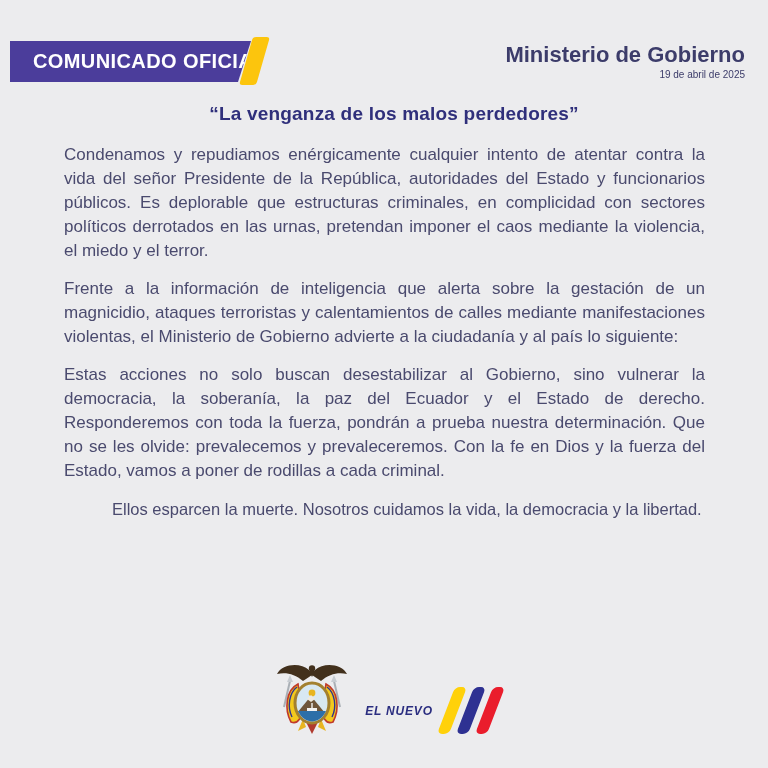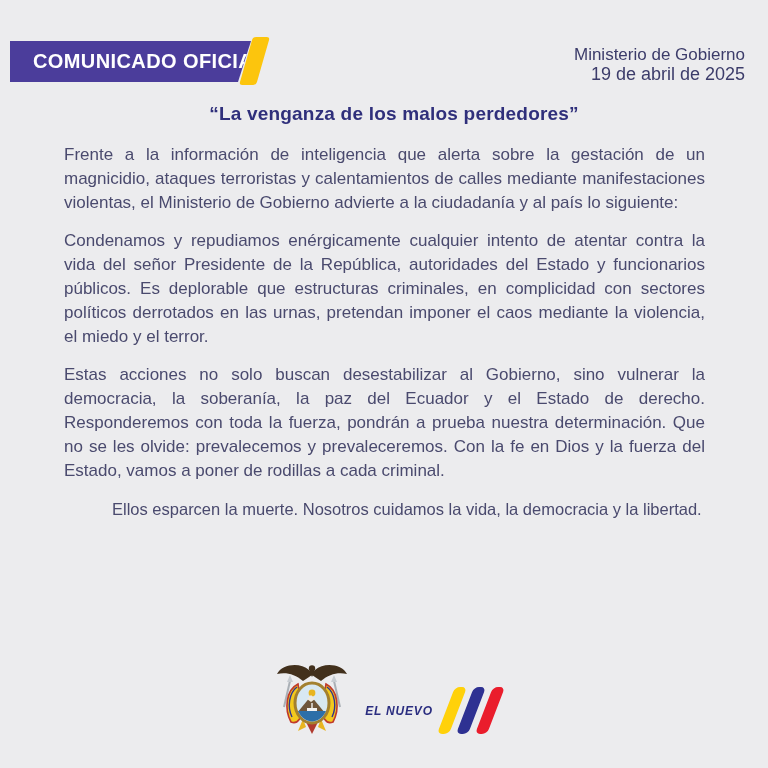--- a/index.html
+++ b/index.html
@@ -50,26 +50,26 @@
     border-radius: 3px;
   }
   .ministry-info {
     position: absolute;
     right: 23px;
     top: 44px;
     text-align: right;
     color: #3c3c6a;
   }
   .ministry-name {
-    font-size: 17px;
-    font-weight: normal;
+    font-size: 22px;
+    font-weight: bold;
     line-height: 21px;
   }
   .doc-date {
-    font-size: 18px;
+    font-size: 10px;
     line-height: 19px;
   }
 
   
   .doc-title {
     position: absolute;
     top: 103px;
     left: 0; right: 0;
     text-align: center;
     color: #2f2f7b;
@@ -161,22 +161,22 @@
   </div>
 
   <div class="ministry-info">
     <div class="ministry-name">Ministerio de Gobierno</div>
     <div class="doc-date">19 de abril de 2025</div>
   </div>
 
   <h1 class="doc-title">“La venganza de los malos perdedores”</h1>
 
   <div class="doc-body">
+    <p>Condenamos y repudiamos enérgicamente cualquier intento de atentar contra la vida del señor Presidente de la República, autoridades del Estado y funcionarios públicos. Es deplorable que estructuras criminales, en complicidad con sectores políticos derrotados en las urnas, pretendan imponer el caos mediante la violencia, el miedo y el terror.</p>
     <p>Frente a la información de inteligencia que alerta sobre la gestación de un magnicidio, ataques terroristas y calentamientos de calles mediante manifestaciones violentas, el Ministerio de Gobierno advierte a la ciudadanía y al país lo siguiente:</p>
-    <p>Condenamos y repudiamos enérgicamente cualquier intento de atentar contra la vida del señor Presidente de la República, autoridades del Estado y funcionarios públicos. Es deplorable que estructuras criminales, en complicidad con sectores políticos derrotados en las urnas, pretendan imponer el caos mediante la violencia, el miedo y el terror.</p>
     <p>Estas acciones no solo buscan desestabilizar al Gobierno, sino vulnerar la democracia, la soberanía, la paz del Ecuador y el Estado de derecho. Responderemos con toda la fuerza, pondrán a prueba nuestra determinación. Que no se les olvide: prevalecemos y prevaleceremos. Con la fe en Dios y la fuerza del Estado, vamos a poner de rodillas a cada criminal.</p>
     <p class="p-last">Ellos esparcen la muerte. Nosotros cuidamos la vida, la democracia y la libertad.</p>
   </div>
 
   <div class="footer">
 
     <svg class="coat-of-arms" viewBox="0 0 78 74">
       <defs>
         <clipPath id="oval-clip">
             <ellipse cx="39" cy="42" rx="15.5" ry="18.5"></ellipse>

